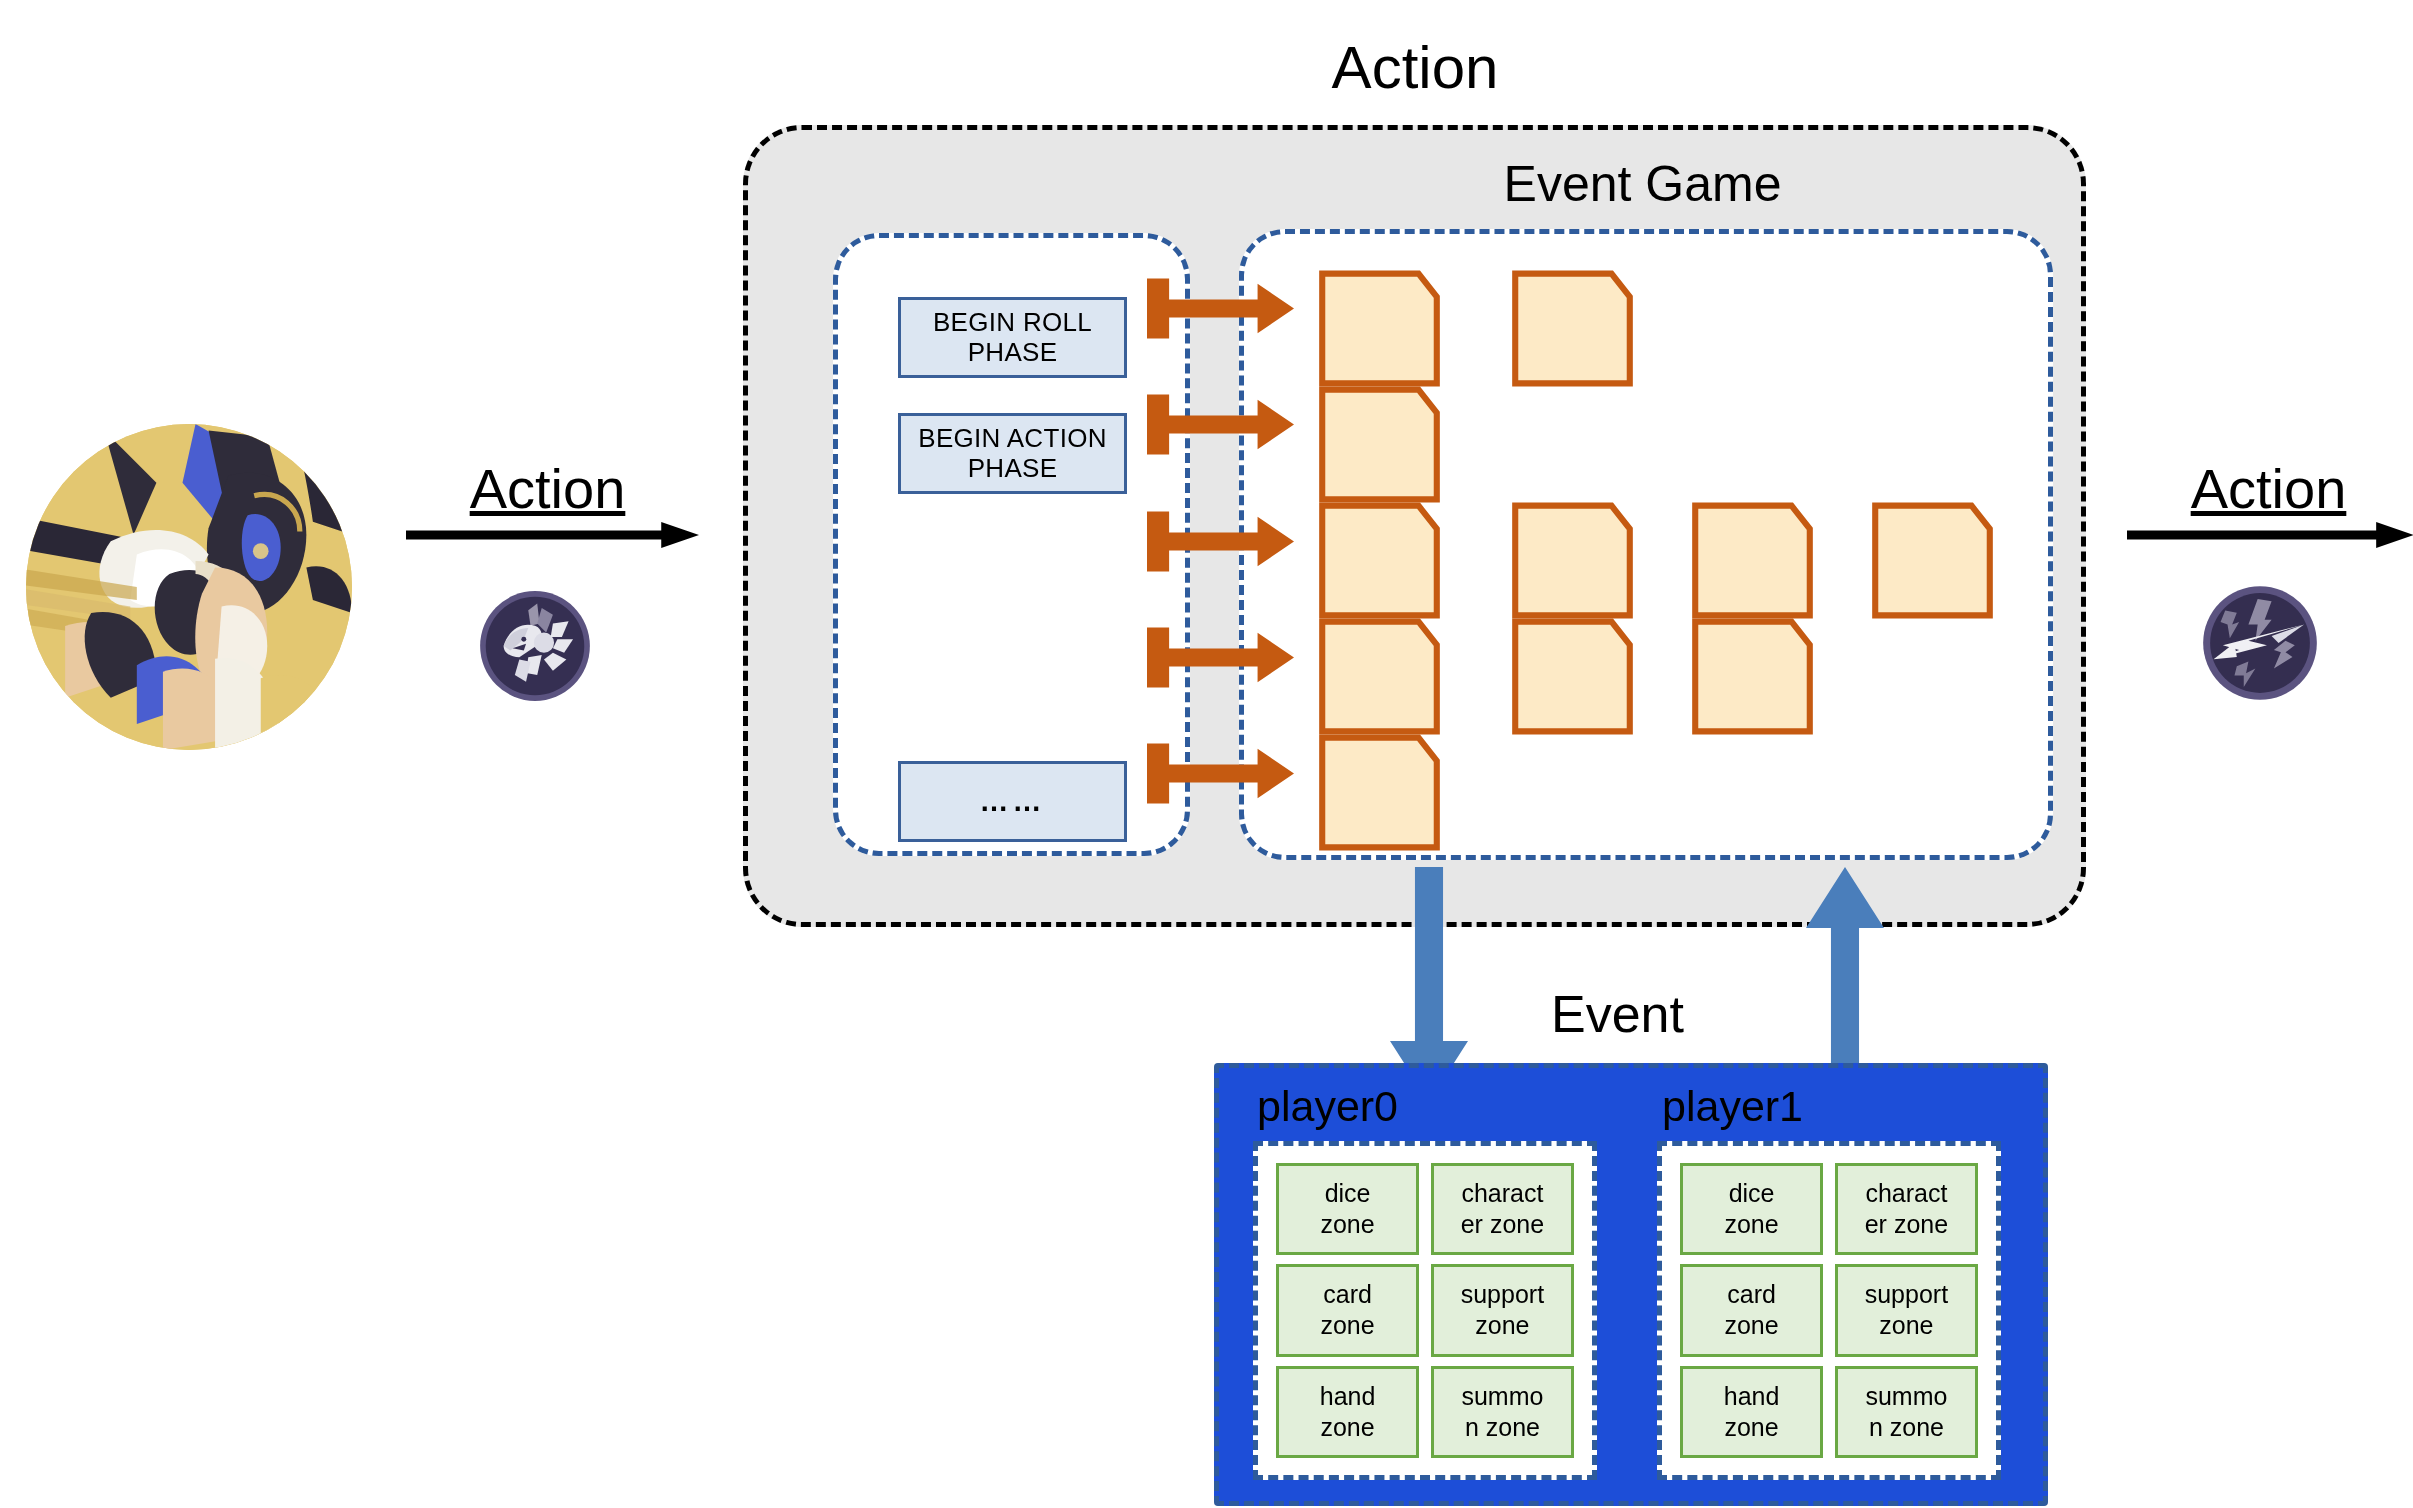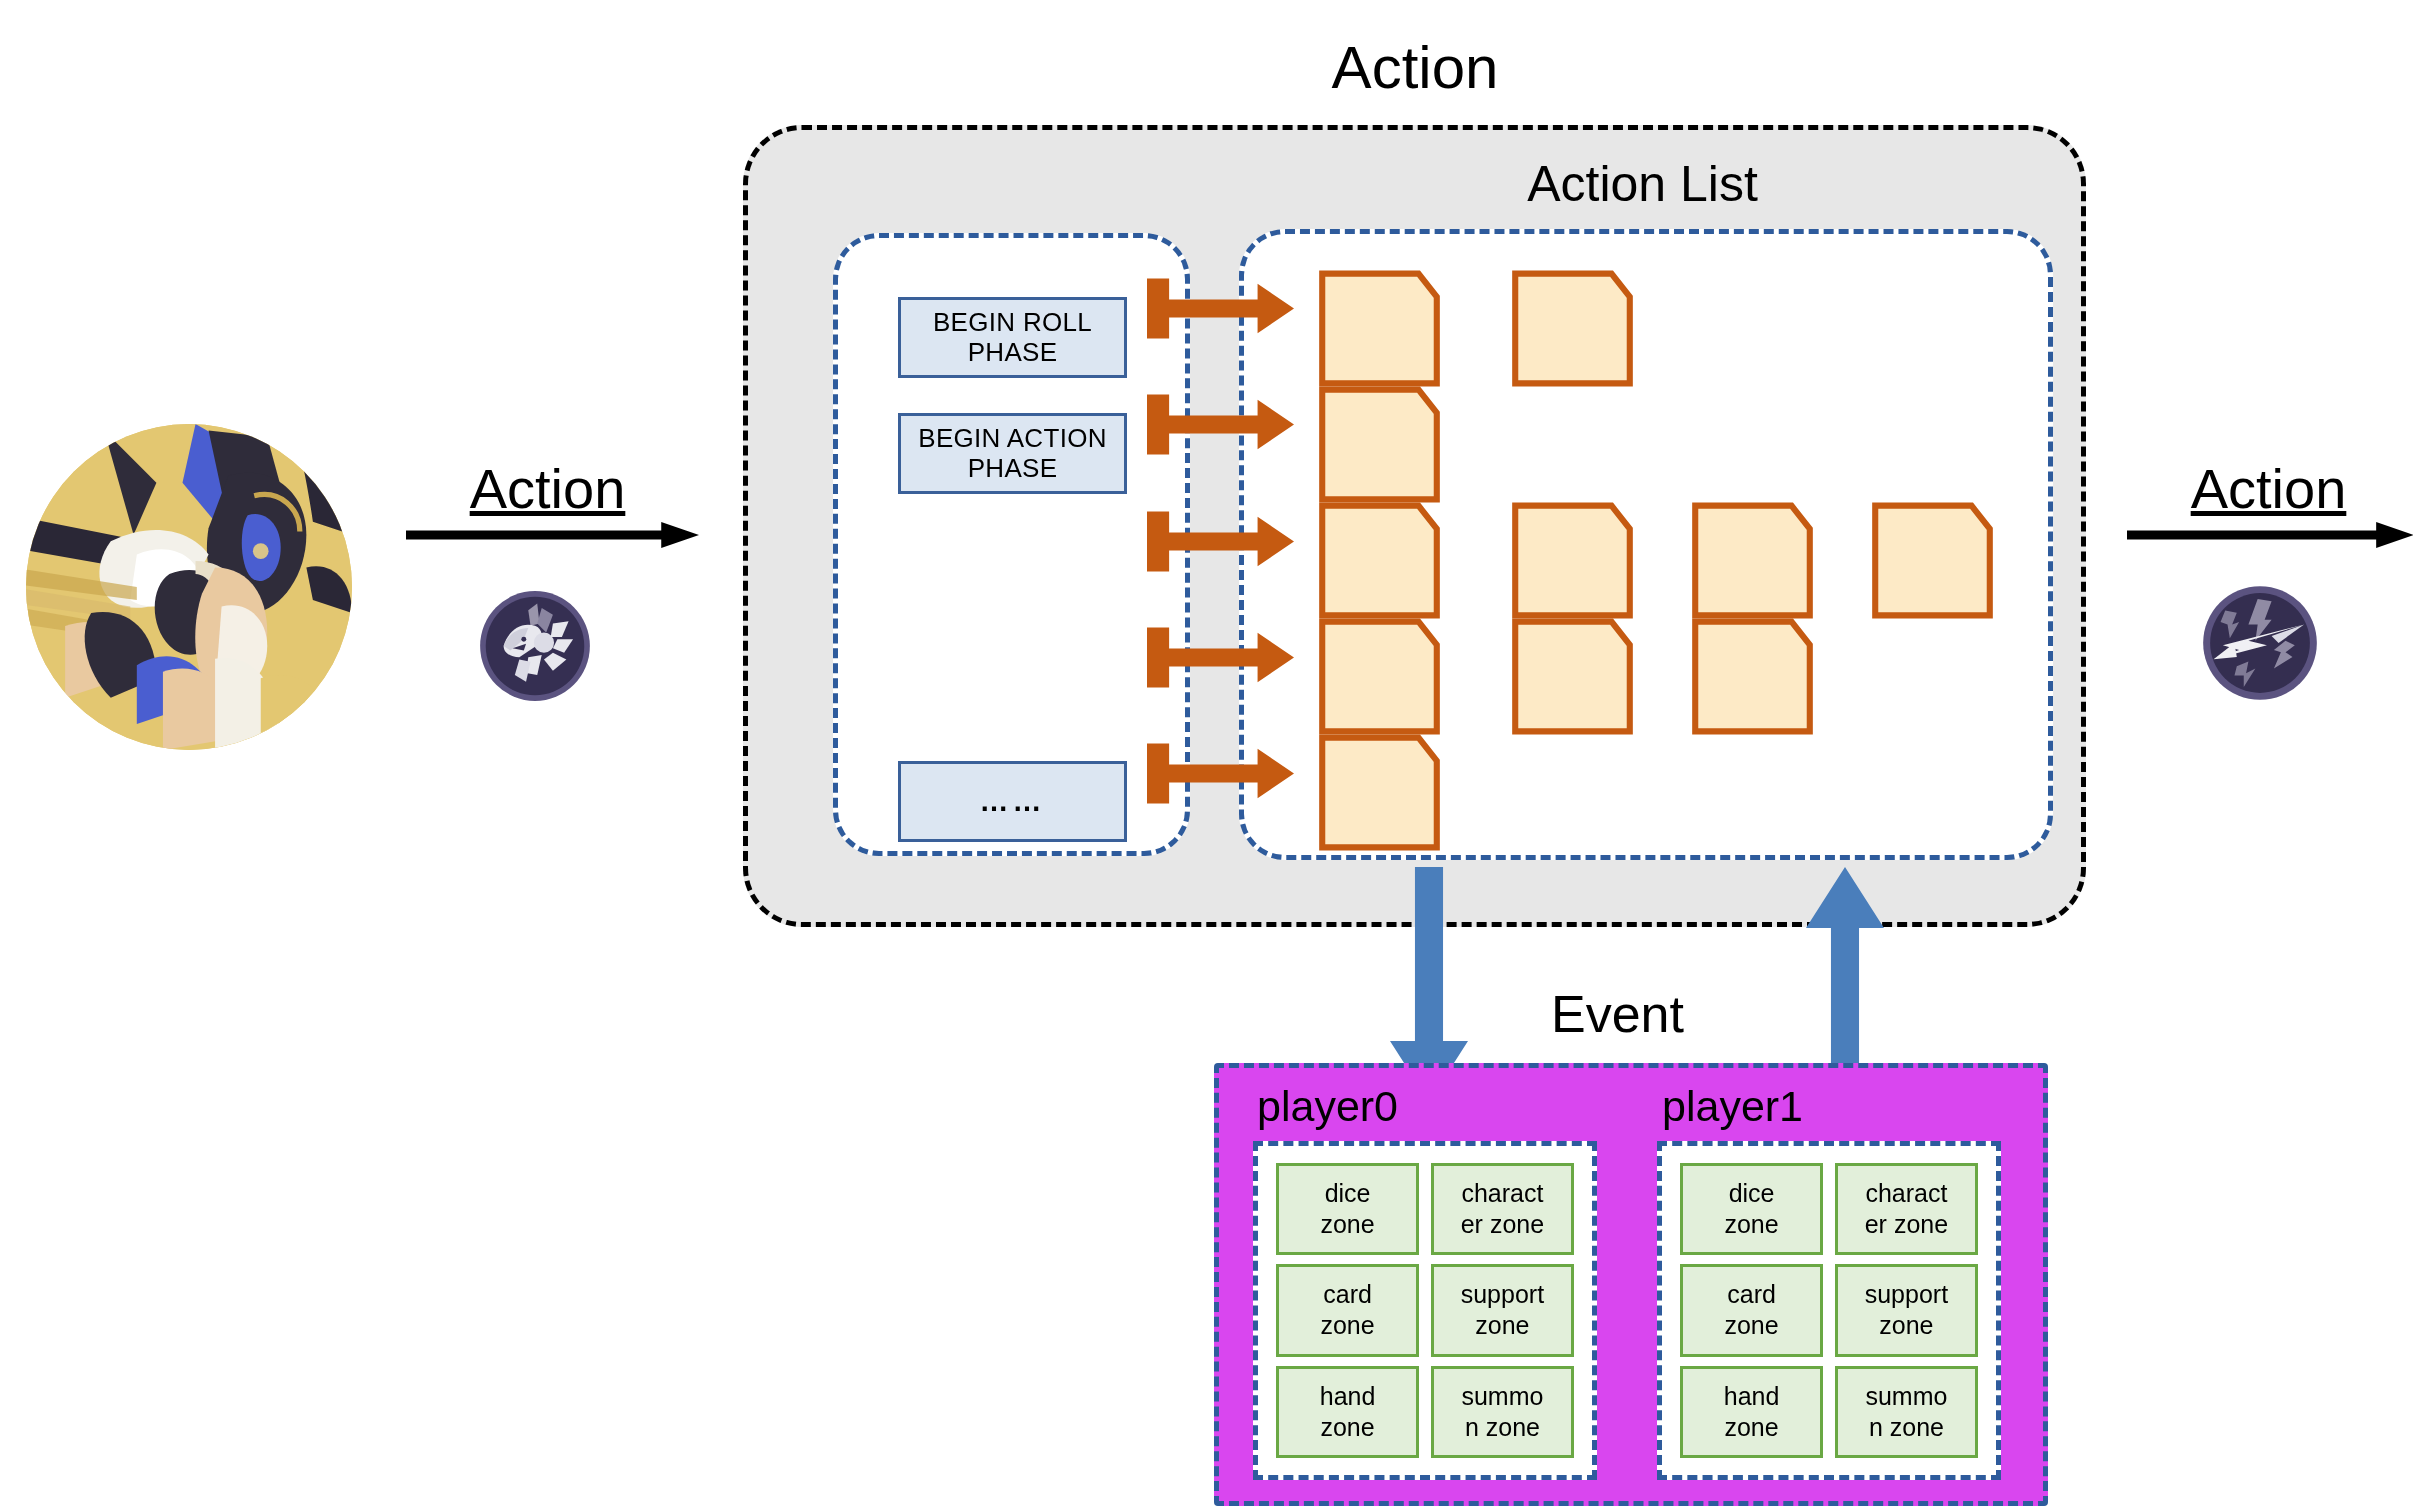--- a/index.html
+++ b/index.html
@@ -119,21 +119,21 @@
 
   
   #game-title {
     left: 1513px; top: 984px;
     width: 209px; text-align: center;
     font-size: 52px; color: #000;
   }
   #game-box {
     left: 1214px; top: 1063px;
     width: 834px; height: 443px;
-    background: #d946ef;
+    background: #1d4ed8;
     border: 5.9px dashed #2e5b9c;
     border-radius: 3.9px;
     box-sizing: border-box;
   }
   .player-title {
     position:absolute;
     font-size: 43px; color: #000;
     white-space: nowrap;
   }
   .player-inner {
@@ -217,21 +217,21 @@
       <path d="M70 44 L84 44 L76 56 L66 52 Z" fill="#e8e8ee"></path>
       <path d="M66 56 L78 62 L66 72 L58 62 Z" fill="#e8e8ee"></path>
       <path d="M44 60 L56 58 L52 76 L42 74 Z" fill="#e8e8ee"></path>
       <path d="M36 62 L46 64 L42 82 L32 76 Z" fill="#dcdce6"></path>
     </svg>
   </div>
 
   <div class="abs" id="manager-title">Action</div>
   <div class="abs" id="manager-box"></div>
 
-  <div class="abs section-title" id="eventlist-title">Action List</div>
+  <div class="abs section-title" id="eventlist-title">Event Game</div>
 
   <div class="abs inner-box" id="event-inner"></div>
   <div class="abs inner-box" id="eventlist-inner"></div>
 
   <div class="abs event-box" style="top:269px">
     <div>
         <span>BEGIN ROLL</span>
         <span>PHASE</span>
       </div>
   </div>

